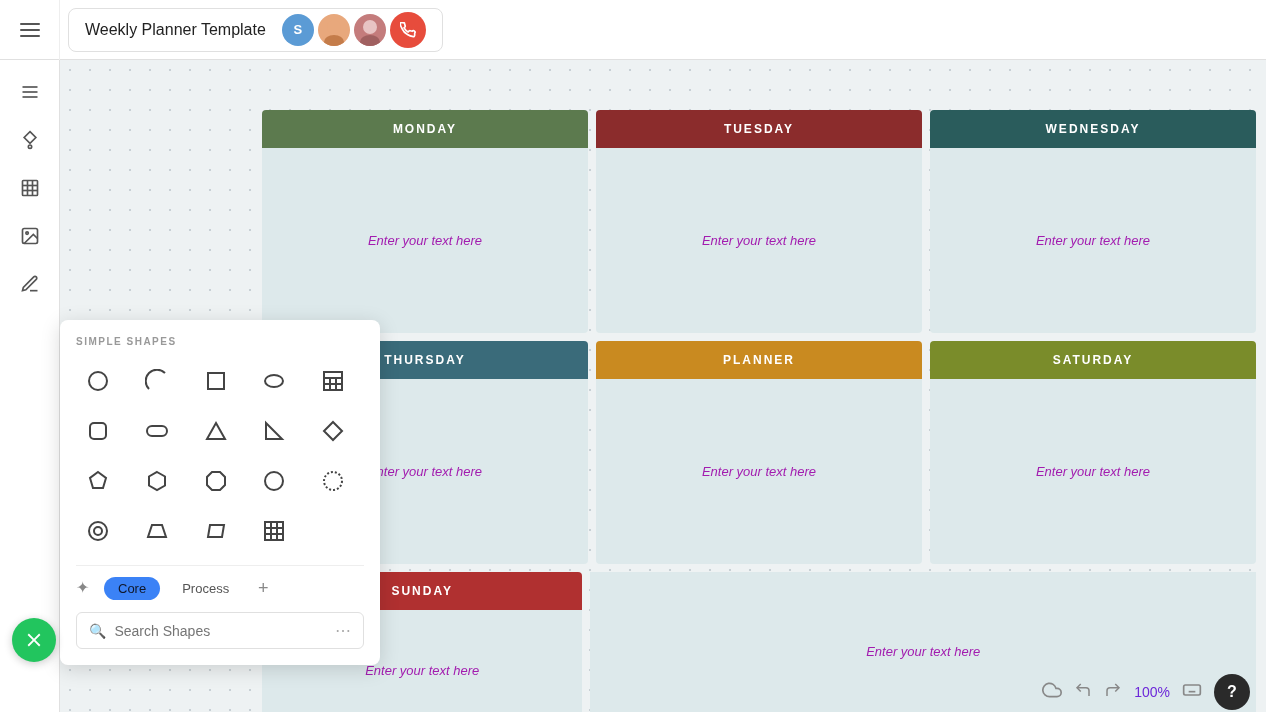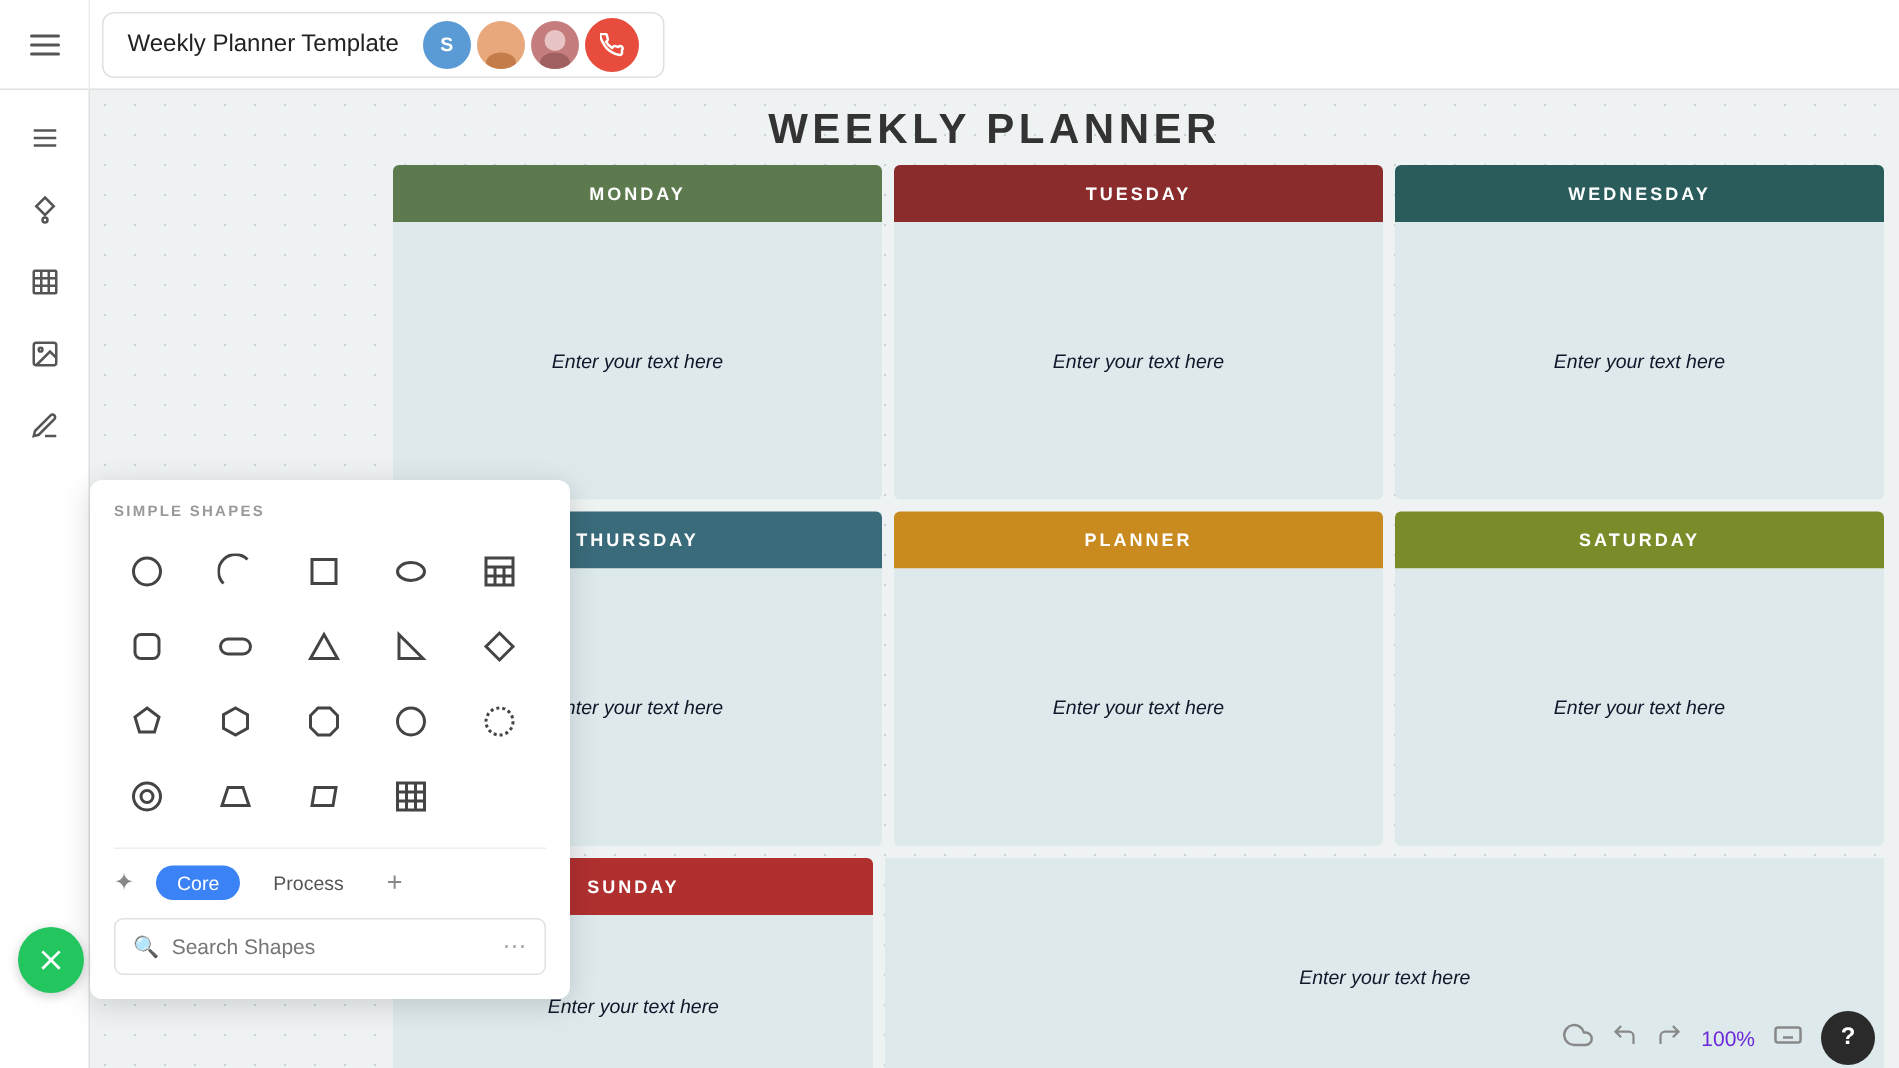--- a/index.html
+++ b/index.html
@@ -58,21 +58,21 @@
     .day-header {
       padding: 12px; text-align: center;
       font-size: 12px; font-weight: 700; letter-spacing: 2px; color: white;
       border-radius: 4px 4px 0 0;
     }
     .day-body {
       background: #dde9eb; flex: 1; min-height: 185px;
       display: flex; align-items: center; justify-content: center;
       border-radius: 0 0 4px 4px;
     }
-    .day-body-text { font-size: 13px; color: #0f172a; font-style: italic; }
+    .day-body-text { font-size: 13px; color: #a21caf; font-style: italic; }
 
     
     .monday-hdr { background: #5c7a4e; }
     .tuesday-hdr { background: #8b2c2c; }
     .wednesday-hdr { background: #2a5c5c; }
     .thursday-hdr { background: #3a6b7a; }
     .friday-hdr { background: #c98a20; }
     .saturday-hdr { background: #7a8c2a; }
     .sunday-hdr { background: #b03030; }
     .othernotes-hdr { background: #b87820; }
@@ -107,21 +107,21 @@
     }
     .shape-item svg { width: 24px; height: 24px; }
 
     
     .shapes-tabs {
       display: flex; align-items: center; gap: 8px; margin-bottom: 12px;
       border-top: 1px solid #eee; padding-top: 10px;
     }
     .tab-icon { width: 20px; height: 20px; color: #888; cursor: pointer; }
     .tab-active {
-      background: #3b82f6; color: #ffffff; padding: 4px 14px;
+      background: #3b82f6; color: #0f172a; padding: 4px 14px;
       border-radius: 20px; font-size: 13px; font-weight: 500; cursor: pointer;
     }
     .tab-inactive {
       color: #555; padding: 4px 14px; font-size: 13px; cursor: pointer;
     }
     .tab-plus {
       width: 24px; height: 24px; display: flex; align-items: center; justify-content: center;
       color: #888; cursor: pointer; font-size: 18px;
     }
 
@@ -229,21 +229,20 @@
   </div>
   <div class="sidebar-btn">
     <svg width="20" height="20" viewBox="0 0 24 24" fill="none" stroke="#555" stroke-width="2">
         <path d="M12 20h9"></path>
         <path d="M16.5 3.5a2.121 2.121 0 013 3L7 19l-4 1 1-4L16.5 3.5z"></path>
       </svg>
   </div>
 </div>
 
 <div class="canvas-area">
-  <div class="page-title">WEEKLY PLANNER</div>
 
   <div class="planner-grid">
 
     <div class="grid-row">
       <div class="day-cell">
         <div class="day-header monday-hdr">MONDAY</div>
         <div class="day-body">
           <span class="day-body-text">Enter your text here</span>
         </div>
       </div>

